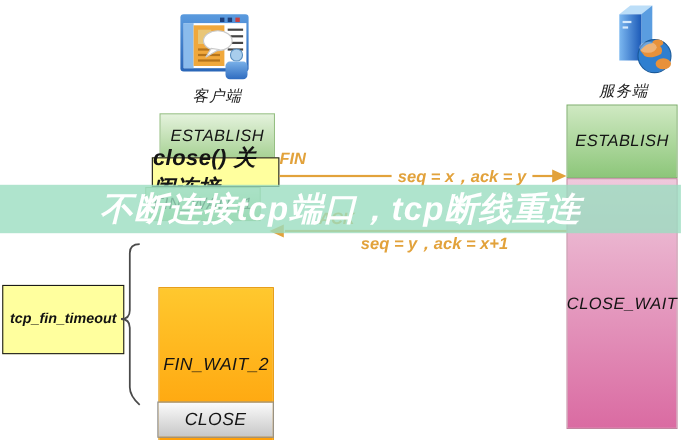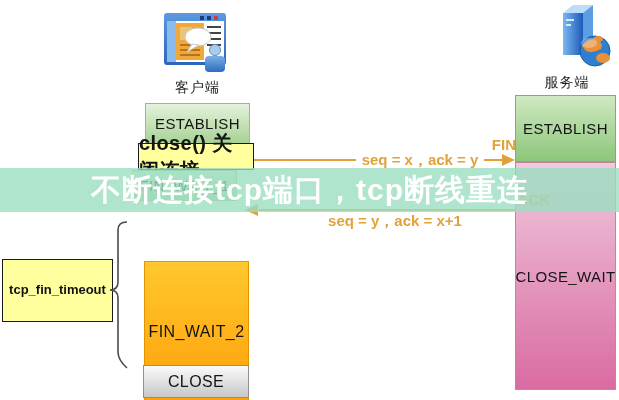--- a/index.html
+++ b/index.html
@@ -1,18 +1,18 @@
 <!DOCTYPE html>
 <html><head>
 <meta charset="utf-8">
 <style>
   html,body{margin:0;padding:0;background:#fff;}
   .stage{
     position:relative;width:619px;height:400px;background:#ffffff;
-    font-family:"Liberation Sans",sans-serif;overflow:hidden;
+    font-family:"Liberation Sans",sans-serif;overflow:hidden;font-style:italic;
   }
   .abs{position:absolute;}
   
   .endpoint-label{
     position:absolute;text-align:center;font-size:14px;color:#1c1c1c;
     letter-spacing:1px;
   }
   
   .state-box{
     position:absolute;display:flex;align-items:center;justify-content:center;
@@ -24,21 +24,21 @@
   .pink{background:linear-gradient(180deg,#efc9dc 0%,#da6ba2 100%);border:1px solid #c2849f;}
   .gray{background:linear-gradient(180deg,#fbfbfb 0%,#c7c7c7 100%);border:1px solid #8f8f8f;}
   .note-yellow{background:#ffff9e;border:1.5px solid #1a1a1a;}
   .bold{font-weight:bold;}
   
   .msg-line{position:absolute;height:2px;background:#e2a23b;}
   .head-right{position:absolute;width:0;height:0;border-top:6px solid transparent;
     border-bottom:6px solid transparent;border-left:13px solid #e2a23b;}
   .head-left{position:absolute;width:0;height:0;border-top:6px solid transparent;
     border-bottom:6px solid transparent;border-right:13px solid #e2a23b;}
-  .msg-name{position:absolute;text-align:right;font-weight:bold;font-size:15px;color:#e2a23b;}
+  .msg-name{position:absolute;text-align:left;font-weight:bold;font-size:15px;color:#e2a23b;}
   .msg-detail{position:absolute;text-align:center;font-weight:bold;font-size:15px;color:#e2a23b;}
   .msg-detail .gap{background:#ffffff;padding:0 6px;}
   
   .timeout-note{
     position:absolute;left:2px;top:259px;width:109px;height:61px;
     display:flex;flex-direction:row;align-items:center;justify-content:center;
     font-size:13px;font-weight:bold;color:#111;line-height:1.3;text-align:center;
   }
   
   .banner{

